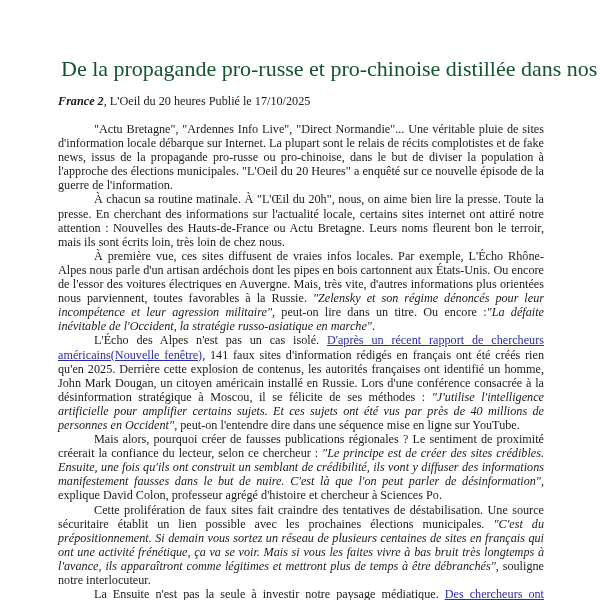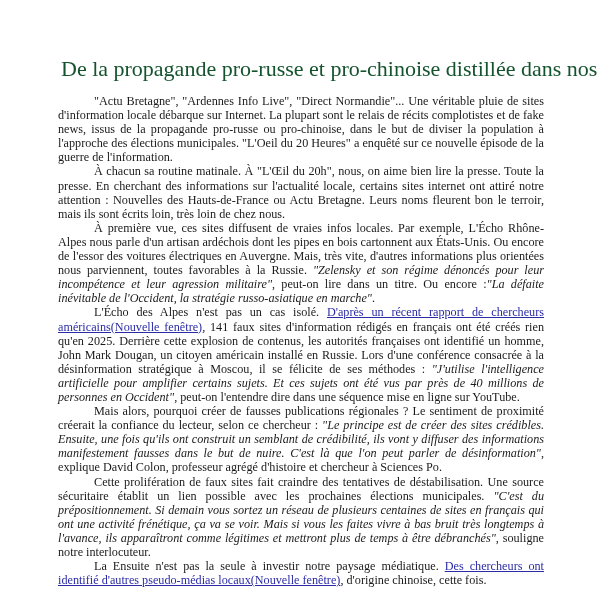--- a/index.html
+++ b/index.html
@@ -54,20 +54,23 @@
     .body a {
       color: #2b2ba6;
       text-decoration: underline;
     }
   </style>
 </head>
 <body>
 
 <div class="page">
   <h1 class="title">De la propagande pro-russe et pro-chinoise distillée dans nos infos locales</h1>
+  <div class="byline">
+    <span class="source">France 2</span><span>, L'Oeil du 20 heures Publié le 17/10/2025</span>
+  </div>
   <div class="body">
     <p><span>"Actu Bretagne", "Ardennes Info Live", "Direct Normandie"... Une véritable pluie de sites d'information locale débarque sur Internet. La plupart sont le relais de récits complotistes et de fake news, issus de la propagande pro-russe ou pro-chinoise, dans le but de diviser la population à l'approche des élections municipales. "L'Oeil du 20 Heures" a enquêté sur ce nouvelle épisode de la guerre de l'information.</span></p>
     <p><span>À chacun sa routine matinale. À "L'Œil du 20h", nous, on aime bien lire la presse. Toute la presse. En cherchant des informations sur l'actualité locale, certains sites internet ont attiré notre attention : Nouvelles des Hauts-de-France ou Actu Bretagne. Leurs noms fleurent bon le terroir, mais ils sont écrits loin, très loin de chez nous.</span></p>
     <p><span>À première vue, ces sites diffusent de vraies infos locales. Par exemple, L'Écho Rhône-Alpes nous parle d'un artisan ardéchois dont les pipes en bois cartonnent aux États-Unis. Ou encore de l'essor des voitures électriques en Auvergne. Mais, très vite, d'autres informations plus orientées nous parviennent, toutes favorables à la Russie. </span><em>"Zelensky et son régime dénoncés pour leur incompétence et leur agression militaire"</em><span>, peut-on lire dans un titre. Ou encore :</span><em>"La défaite inévitable de l'Occident, la stratégie russo-asiatique en marche"</em><span>.</span></p>
     <p><span>L'Écho des Alpes n'est pas un cas isolé. </span><a href="#">D'après un récent rapport de chercheurs américains(Nouvelle fenêtre)</a><span>, 141 faux sites d'information rédigés en français ont été créés rien qu'en 2025. Derrière cette explosion de contenus, les autorités françaises ont identifié un homme, John Mark Dougan, un citoyen américain installé en Russie. Lors d'une conférence consacrée à la désinformation stratégique à Moscou, il se félicite de ses méthodes : </span><em>"J'utilise l'intelligence artificielle pour amplifier certains sujets. Et ces sujets ont été vus par près de 40 millions de personnes en Occident"</em><span>, peut-on l'entendre dire dans une séquence mise en ligne sur YouTube.</span></p>
     <p><span>Mais alors, pourquoi créer de fausses publications régionales ? Le sentiment de proximité créerait la confiance du lecteur, selon ce chercheur : </span><em>"Le principe est de créer des sites crédibles. Ensuite, une fois qu'ils ont construit un semblant de crédibilité, ils vont y diffuser des informations manifestement fausses dans le but de nuire. C'est là que l'on peut parler de désinformation"</em><span>, explique David Colon, professeur agrégé d'histoire et chercheur à Sciences Po.</span></p>
     <p><span>Cette prolifération de faux sites fait craindre des tentatives de déstabilisation. Une source sécuritaire établit un lien possible avec les prochaines élections municipales. </span><em>"C'est du prépositionnement. Si demain vous sortez un réseau de plusieurs centaines de sites en français qui ont une activité frénétique, ça va se voir. Mais si vous les faites vivre à bas bruit très longtemps à l'avance, ils apparaîtront comme légitimes et mettront plus de temps à être débranchés"</em><span>, souligne notre interlocuteur.</span></p>
     <p><span>La Ensuite n'est pas la seule à investir notre paysage médiatique. </span><a href="#">Des chercheurs ont identifié d'autres pseudo-médias locaux(Nouvelle fenêtre)</a><span>, d'origine chinoise, cette fois.</span></p>
   </div>
 </div>

